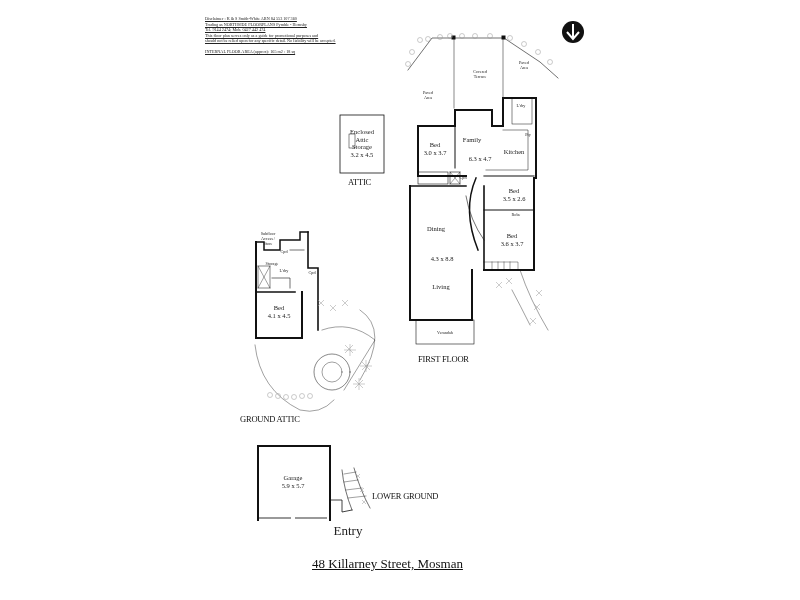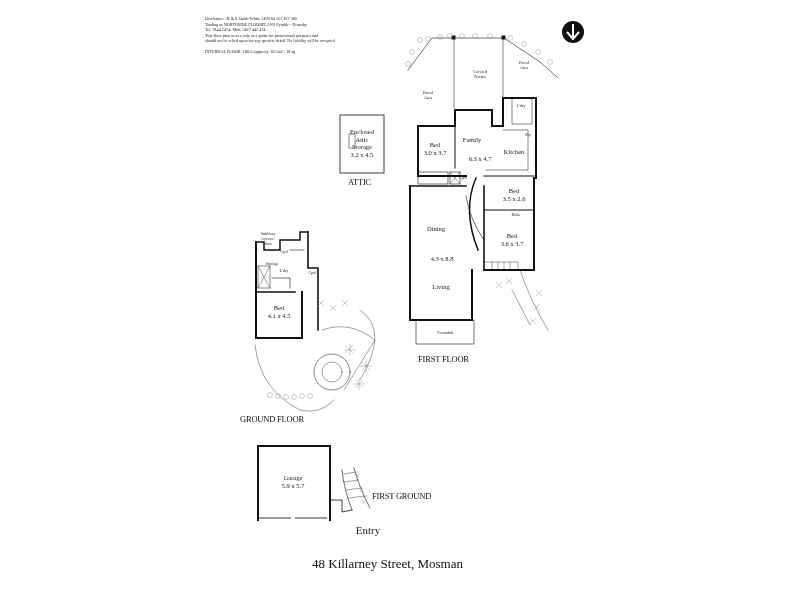--- a/index.html
+++ b/index.html
@@ -1,17 +1,17 @@
 <!DOCTYPE html>
 <html><head>
 <meta charset="utf-8">
 <style>
   html,body{margin:0;padding:0;background:#fff;}
   body{width:800px;height:600px;position:relative;overflow:hidden;font-family:"Liberation Serif","DejaVu Serif",serif;color:#111;}
-  .abs{position:absolute;}
+  .abs{position:absolute;text-decoration:underline;}
   #disclaimer{left:205px;top:16px;width:230px;font-size:4.2px;line-height:5.6px;color:#222;}
   #disclaimer div{white-space:nowrap;}
   #compass{left:562px;top:21px;width:22px;height:22px;border-radius:50%;background:#111;}
   svg#plan{position:absolute;left:0;top:0;}
   .lbl{position:absolute;text-align:center;font-size:6.5px;line-height:7.5px;color:#222;white-space:nowrap;transform:translateX(-50%);}
   .sm{font-size:4.2px;line-height:5px;}
   .floor{position:absolute;font-size:8.5px;letter-spacing:-0.2px;color:#111;white-space:nowrap;}
   #address{left:312px;top:556px;font-size:13px;color:#111;white-space:nowrap;}
 </style>
 </head>
@@ -180,20 +180,20 @@
 <div class="lbl sm" style="left:284px;top:268px">L'dry</div>
 <div class="lbl" style="left:279px;top:304px">
   <div>Bed</div>
     <div>4.1 x 4.5</div>
 </div>
 
 <div class="lbl" style="left:293px;top:474px">
   <div>Garage</div>
     <div>5.9 x 5.7</div>
 </div>
-<div class="lbl" style="left:368px;top:527px;font-size:11px">Entry</div>
+<div class="lbl" style="left:348px;top:527px;font-size:13px">Entry</div>
 
 <div class="floor" style="left:348px;top:177px">ATTIC</div>
 <div class="floor" style="left:418px;top:354px">FIRST FLOOR</div>
-<div class="floor" style="left:240px;top:414px">GROUND FLOOR</div>
-<div class="floor" style="left:372px;top:491px">FIRST GROUND</div>
+<div class="floor" style="left:240px;top:414px">GROUND ATTIC</div>
+<div class="floor" style="left:372px;top:491px">LOWER GROUND</div>
 
 <div id="address" class="abs">48 Killarney Street, Mosman</div>
 
 </body></html>

